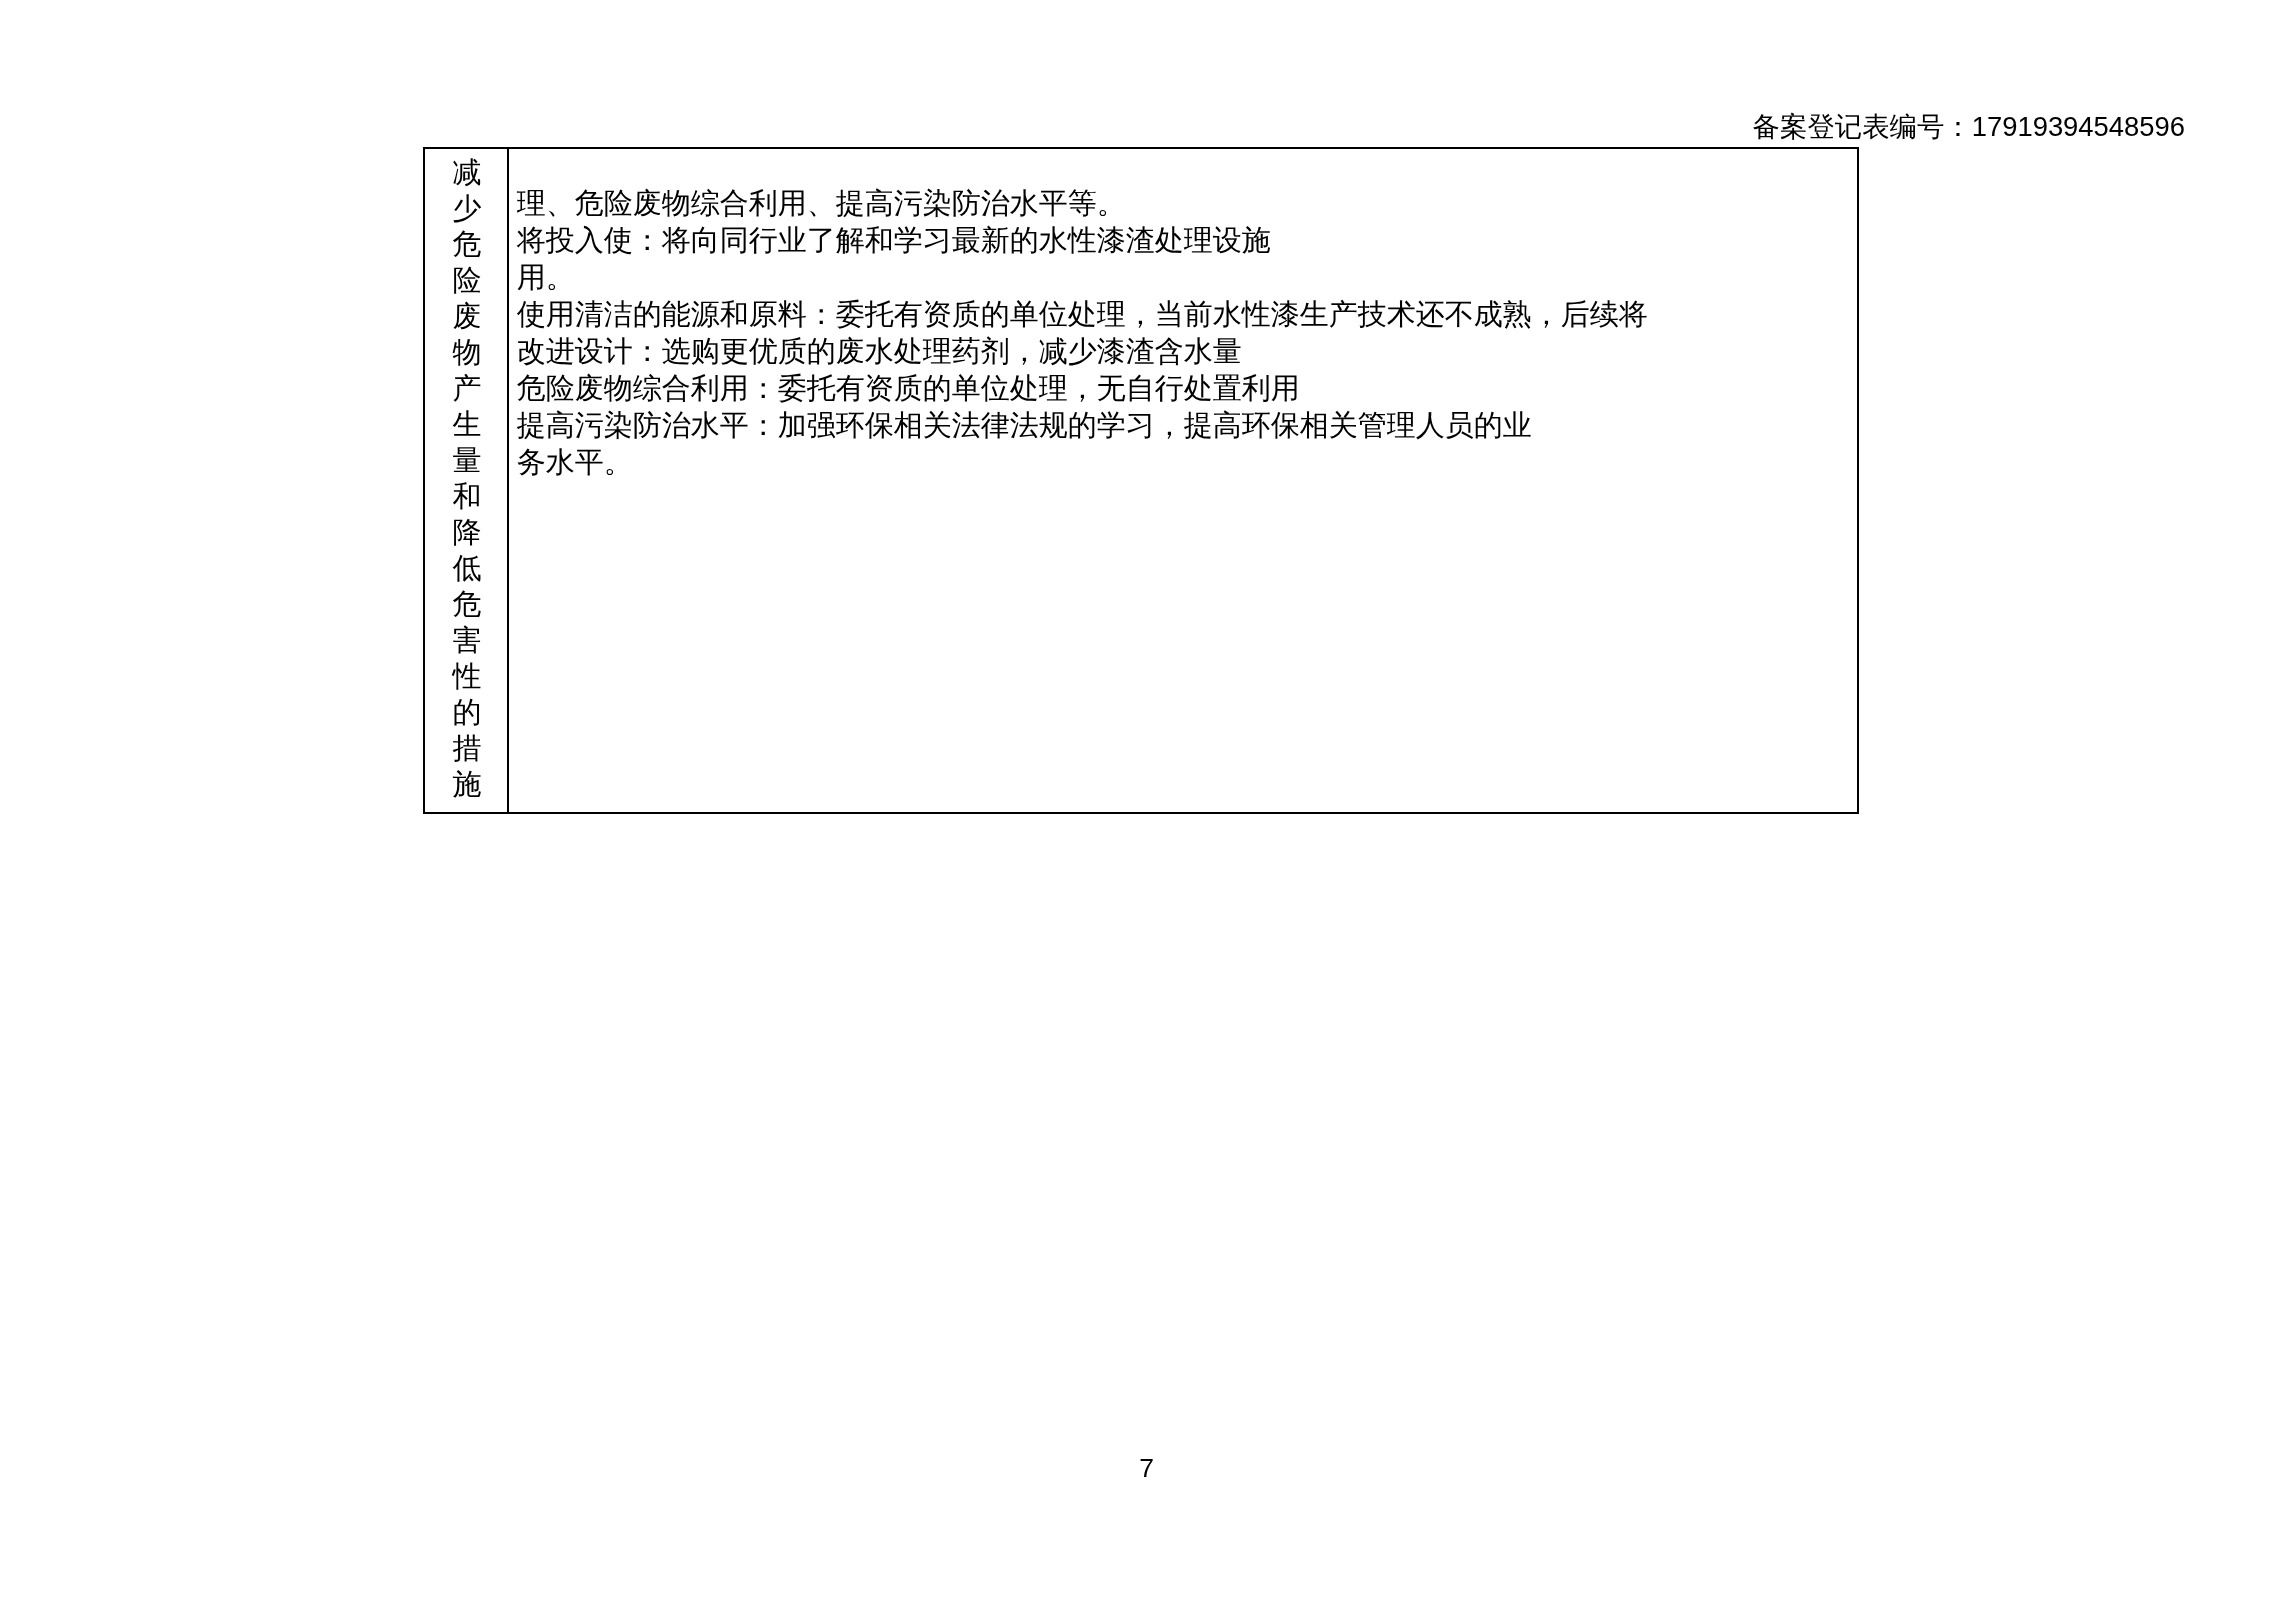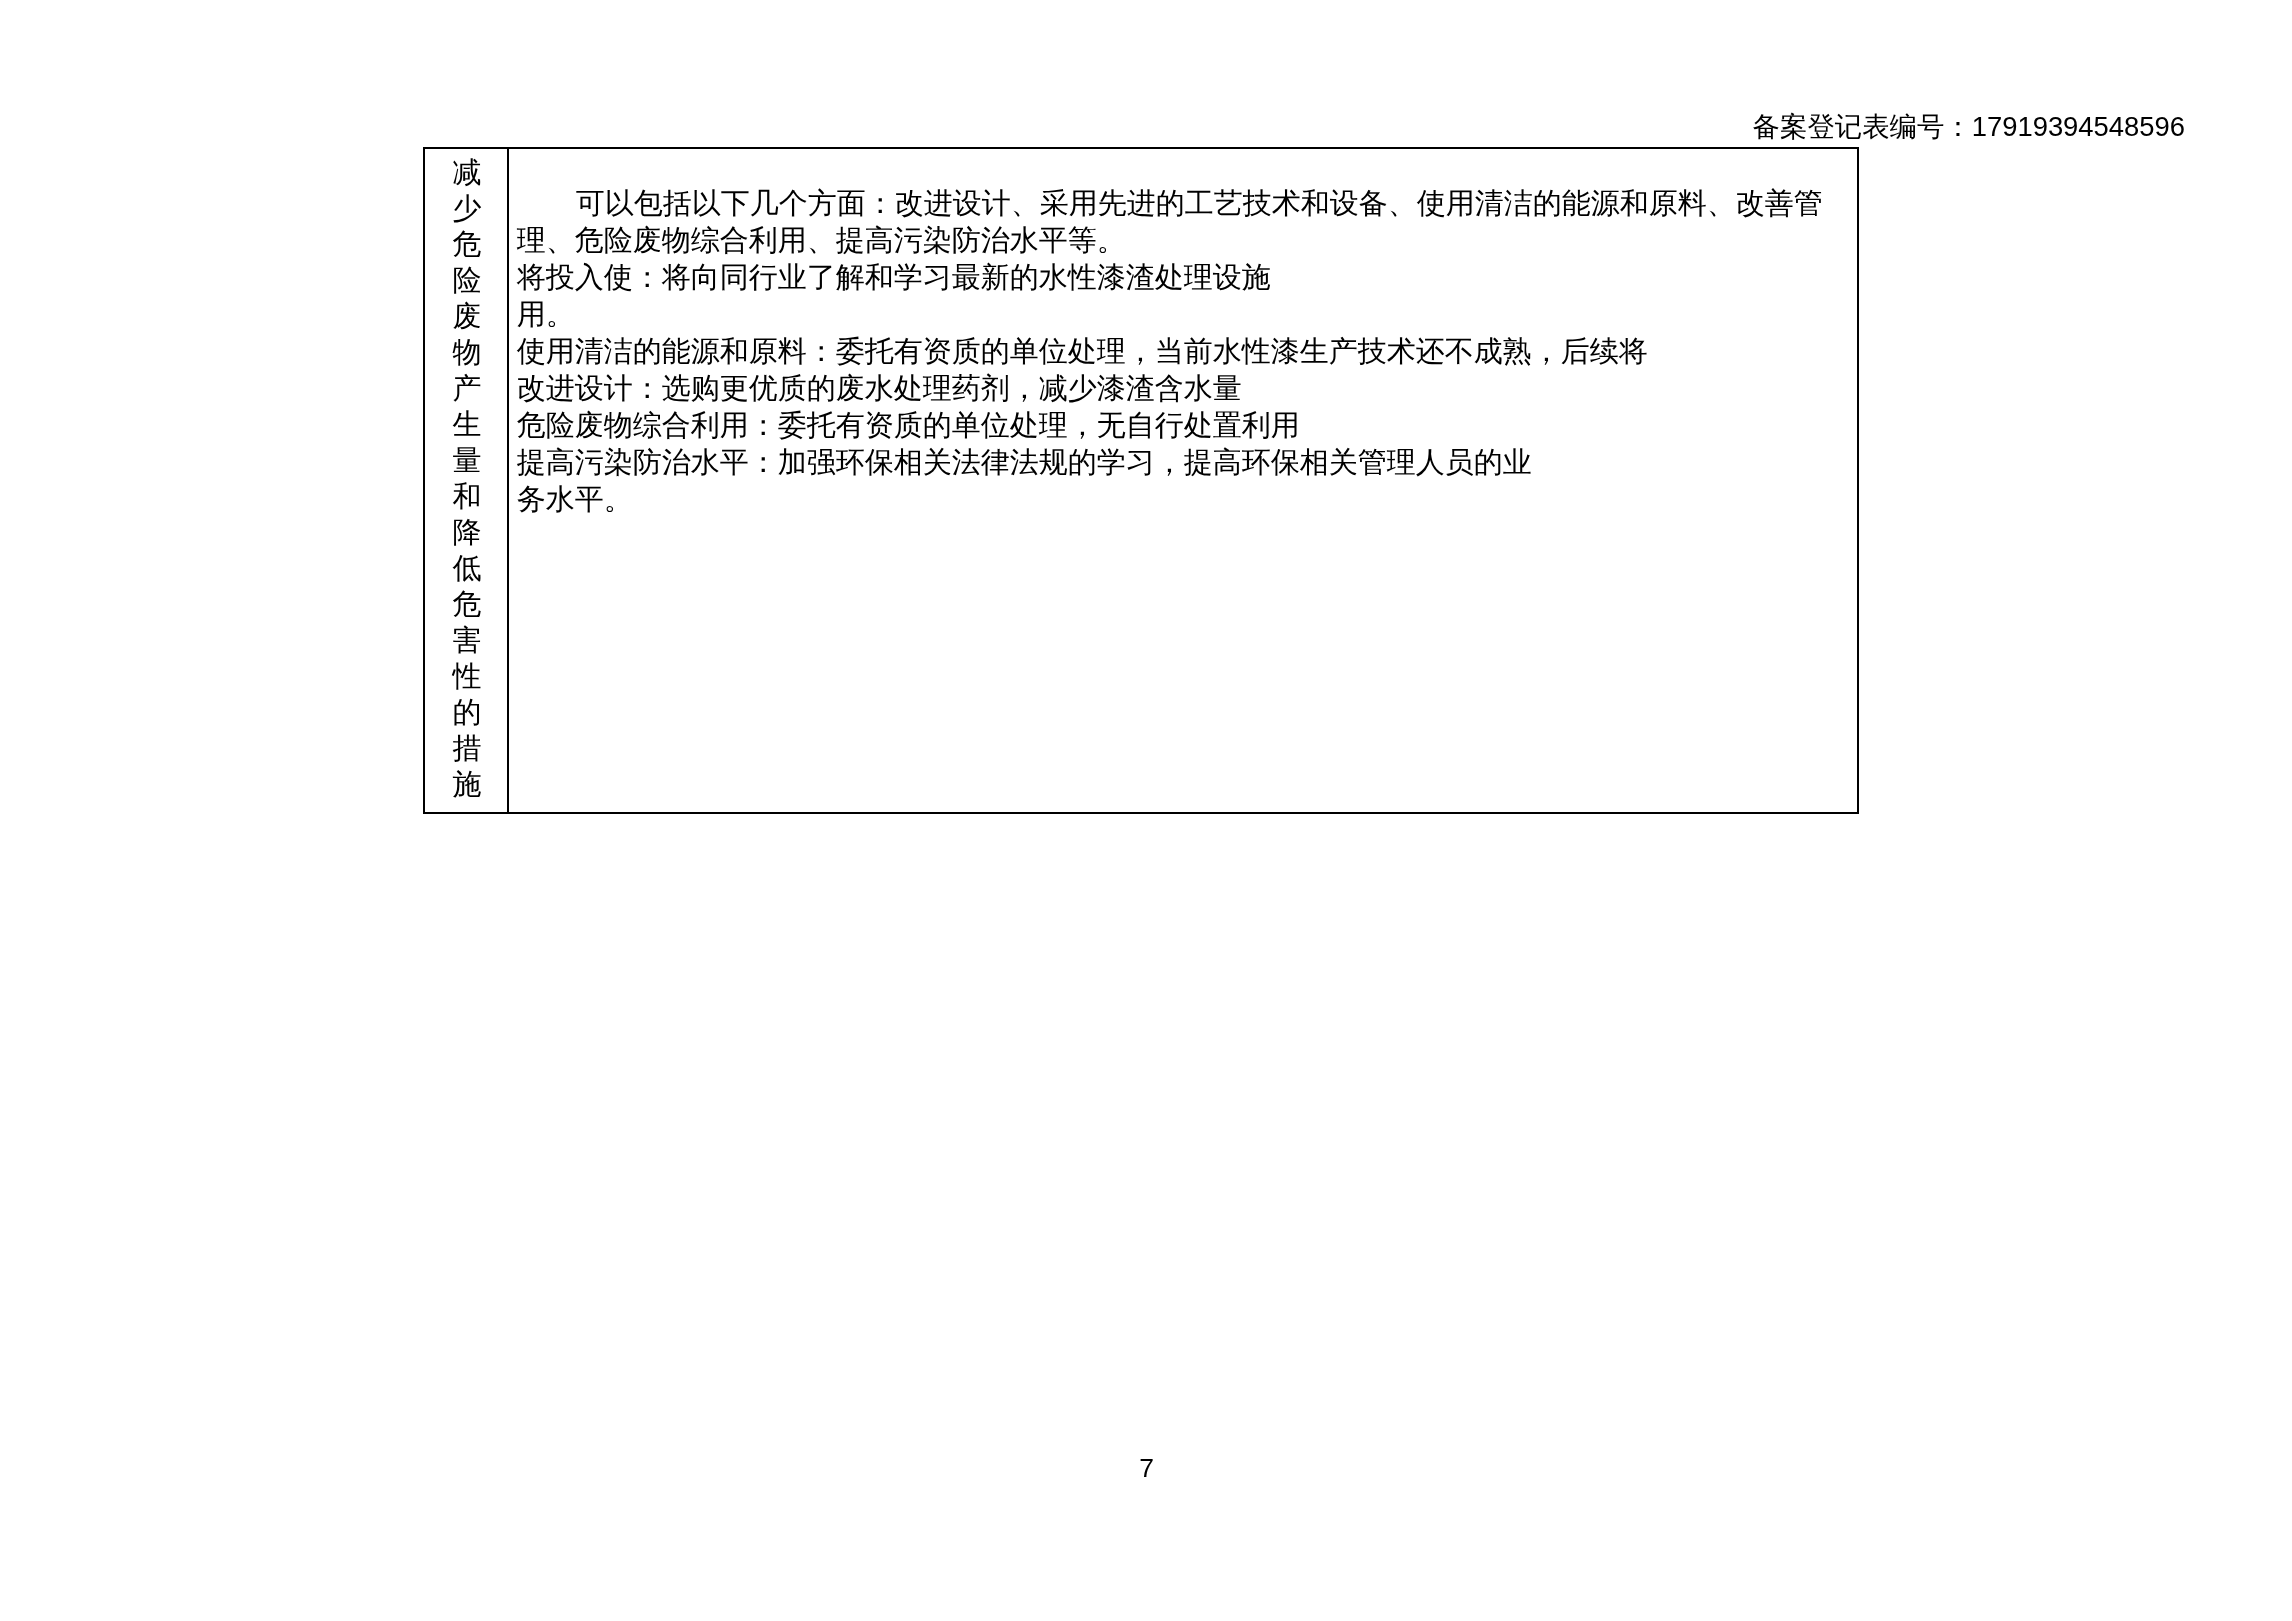--- a/index.html
+++ b/index.html
@@ -84,21 +84,20 @@
 
   <div class="filing-number">备案登记表编号：17919394548596</div>
 
   <div class="measures-table">
 
     <div class="label-cell">
       <div class="vertical-label">减少危险废物产生量和降低危害性的措施</div>
     </div>
 
     <div class="content-cell">
-      <div class="line first-line">可以包括以下几个方面：改进设计、采用先进的工艺技术和设备、使用清洁的能源和原料、改善管</div>
       <div class="line">理、危险废物综合利用、提高污染防治水平等。</div>
       <div class="line">将投入使：将向同行业了解和学习最新的水性漆渣处理设施</div>
       <div class="line">用。</div>
       <div class="line">使用清洁的能源和原料：委托有资质的单位处理，当前水性漆生产技术还不成熟，后续将</div>
       <div class="line">改进设计：选购更优质的废水处理药剂，减少漆渣含水量</div>
       <div class="line">危险废物综合利用：委托有资质的单位处理，无自行处置利用</div>
       <div class="line">提高污染防治水平：加强环保相关法律法规的学习，提高环保相关管理人员的业</div>
       <div class="line">务水平。</div>
     </div>
 

